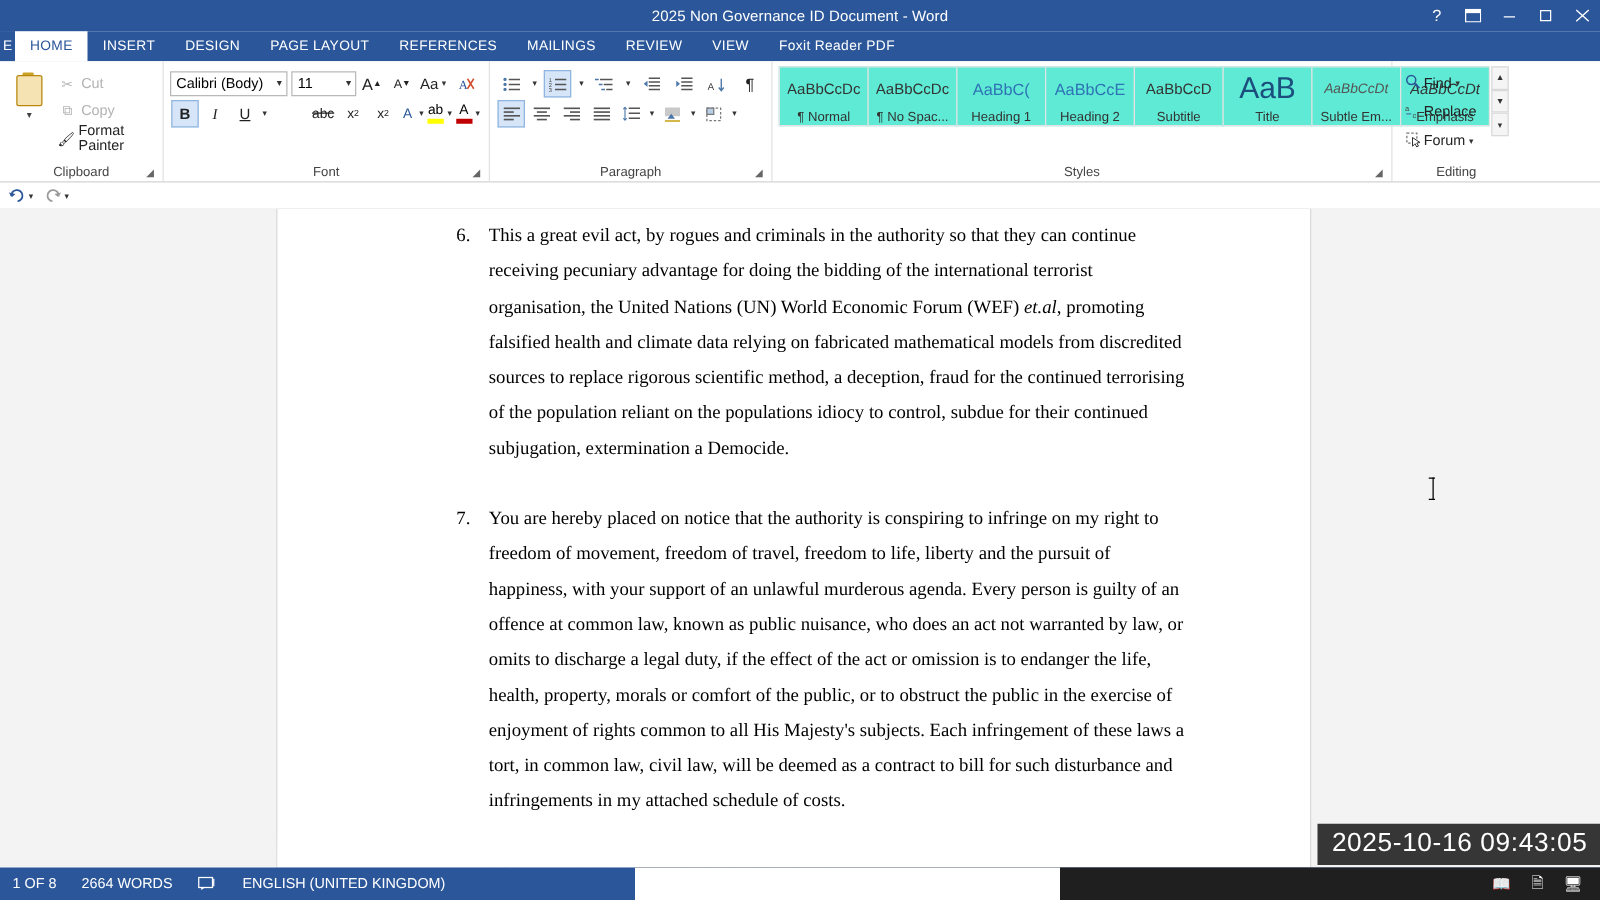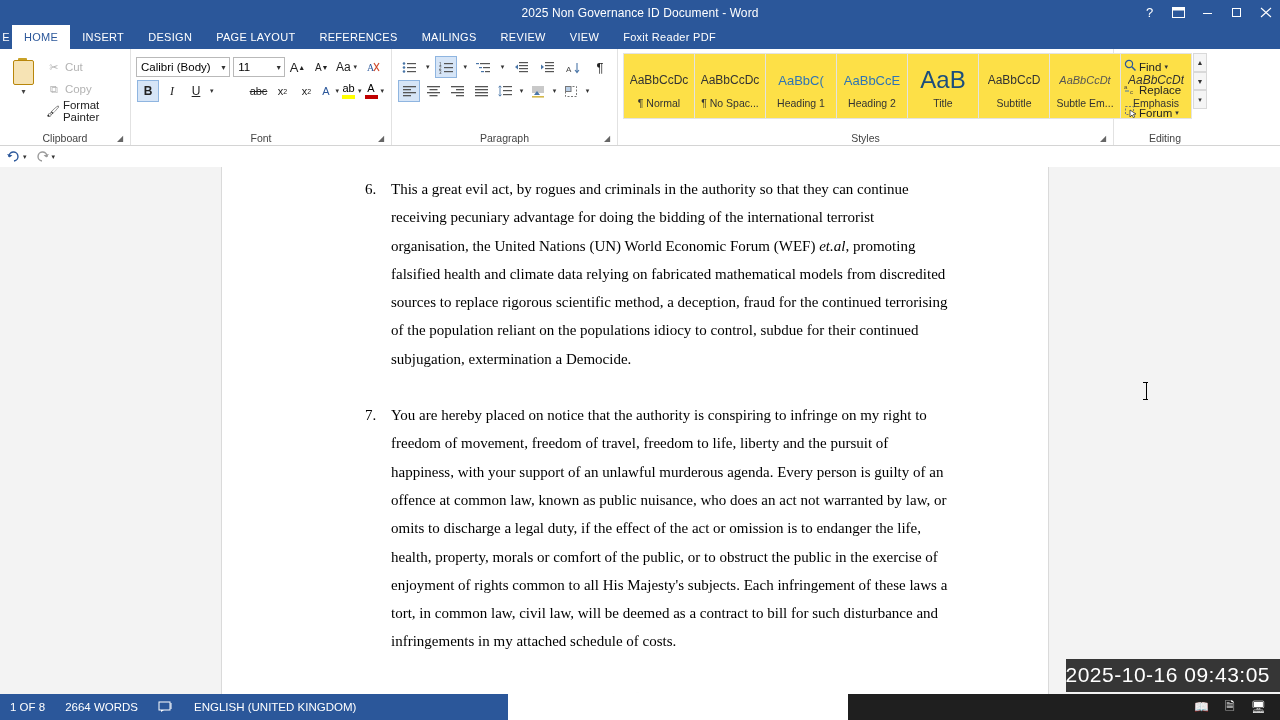--- a/index.html
+++ b/index.html
@@ -235,27 +235,27 @@
 
   
   .g-styles { width: 485px; }
   .styles-gallery {
     display: flex;
     align-items: flex-start;
     padding-top: 1px;
   }
   .style-item {
     width: 72px;
-    height: 66px;
+    height: 48px;
     border: 1px solid #e3e3e3;
-    background: #fde047;
+    background: #5eead4;
     display: flex;
     flex-direction: column;
     align-items: center;
-    justify-content: center;
+    justify-content: space-between;
     box-sizing: border-box;
     margin-right: -1px;
   }
   .style-preview {
     font-size: 12px;
     height: 34px;
     display: flex;
     align-items: center;
     color: #333;
     white-space: nowrap;
@@ -454,21 +454,21 @@
     padding-right: 6px;
   }
   .taskbar .tb-icons span { padding: 0 8px; }
   .clock-overlay {
     position: absolute;
     right: 0;
     bottom: 28px;
     background: rgba(0,0,0,0.78);
     color: #ffffff;
     font-size: 21px;
-    padding: 4px 10px 5px 0;
+    padding: 4px 10px 5px 12px;
     letter-spacing: 0.5px;
     font-family: "Liberation Sans", sans-serif;
   }
   .left-edge-strip {
     position: absolute;
     left: 0;
     top: 167px;
     width: 222px;
     bottom: 26px;
     background: #f3f3f3;
@@ -769,26 +769,26 @@
         </div>
         <div class="style-item">
           <div class="style-preview heading">AaBbC(</div>
           <div class="style-name">Heading 1</div>
         </div>
         <div class="style-item">
           <div class="style-preview heading">AaBbCcE</div>
           <div class="style-name">Heading 2</div>
         </div>
         <div class="style-item">
+          <div class="style-preview">AaBbCcD</div>
+          <div class="style-name">Subtitle</div>
+        </div>
+        <div class="style-item">
           <div class="style-preview title">AaB</div>
           <div class="style-name">Title</div>
-        </div>
-        <div class="style-item">
-          <div class="style-preview">AaBbCcD</div>
-          <div class="style-name">Subtitle</div>
         </div>
         <div class="style-item">
           <div class="style-preview subtle">AaBbCcDt</div>
           <div class="style-name">Subtle Em...</div>
         </div>
         <div class="style-item">
           <div class="style-preview emph">AaBbCcDt</div>
           <div class="style-name">Emphasis</div>
         </div>
         <div class="style-scroll">

